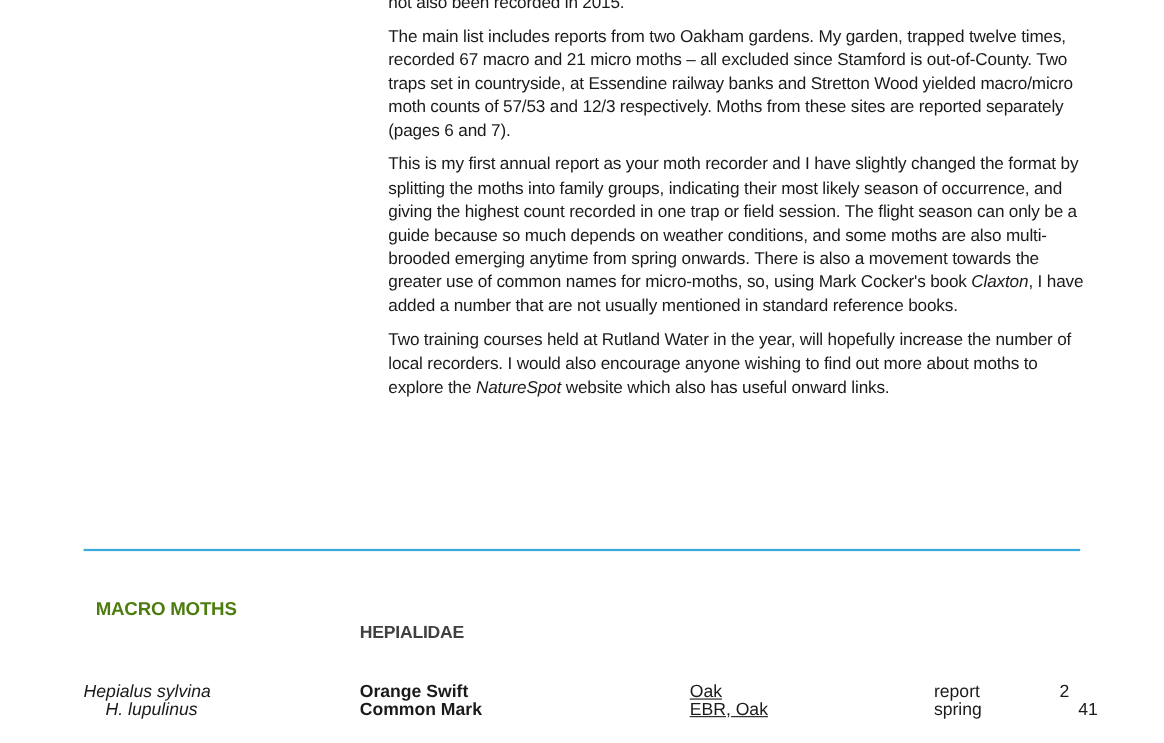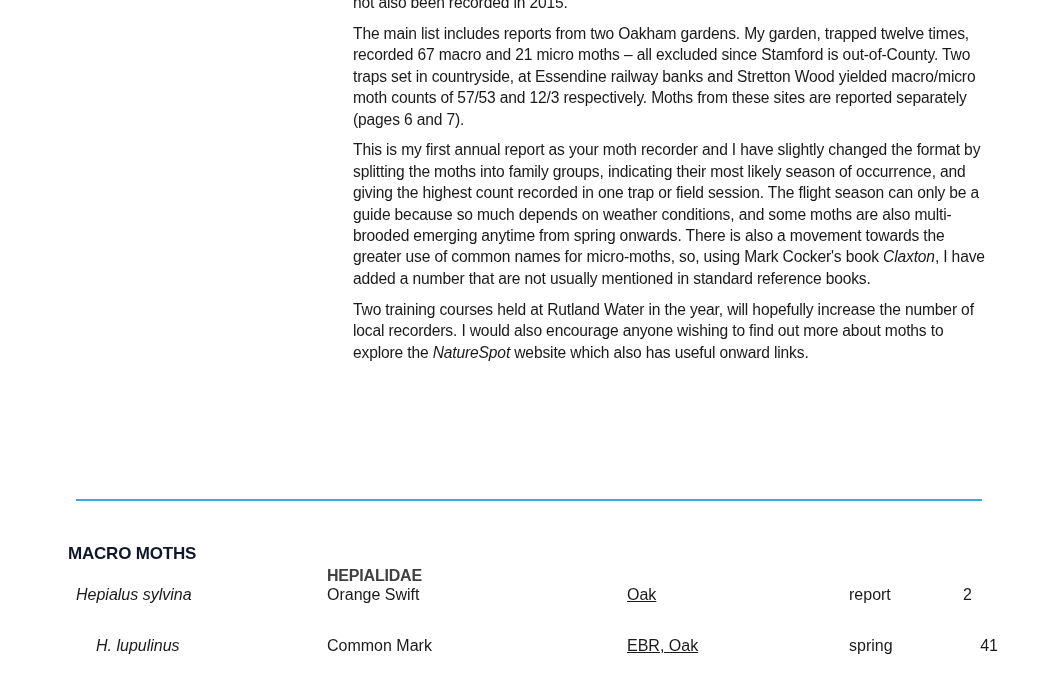--- a/index.html
+++ b/index.html
@@ -11,35 +11,35 @@
       position: absolute; left: 353px; top: -8px; width: 640px;
       font-size: 15.6px; line-height: 21.4px; letter-spacing: -0.15px;
     }
     .intro p { margin: 0 0 9.5px 0; }
     .intro em { font-style: italic; }
     .rule {
       position: absolute; left: 76px; top: 499px; width: 906px; height: 2px;
       background: #3aa9dc;
     }
     .section-title {
-      position: absolute; left: 68px; top: 544px;
-      font-size: 17px; font-weight: bold; color: #0f172a; letter-spacing: -0.2px;
+      position: absolute; left: 87px; top: 544px;
+      font-size: 17px; font-weight: bold; color: #4d7c0f; letter-spacing: -0.2px;
     }
     .family {
       position: absolute; left: 327px; top: 567px;
       font-size: 16px; font-weight: bold; color: #404040; letter-spacing: -0.2px;
     }
     .row {
       position: absolute; left: 0; width: 1058px; height: 22px;
       font-size: 16px; line-height: 22px;
     }
     .row span { position: absolute; white-space: nowrap; }
     .c-sci { left: 76px; font-style: italic; }
     .c-sci.indent { left: 96px; }
-    .c-common { left: 327px; }
+    .c-common { left: 327px; font-weight: bold; }
     .c-loc { left: 627px; text-decoration: underline; }
     .c-season { left: 849px; }
     .c-count { right: 86px; text-align: right; }
     .family-next {
       position: absolute; left: 327px; top: 668px; width: 110px; height: 6px;
       overflow: hidden; color: #bfe3f3; font-size: 16px; font-weight: bold;
     }
   </style>
 </head>
 <body>
@@ -50,21 +50,21 @@
   <p><span>This is my first annual report as your moth recorder and I have slightly changed the format by splitting the moths into family groups, indicating their most likely season of occurrence, and giving the highest count recorded in one trap or field session. The flight season can only be a guide because so much depends on weather conditions, and some moths are also multi-brooded emerging anytime from spring onwards. There is also a movement towards the greater use of common names for micro-moths, so, using Mark Cocker's book </span><em>Claxton</em><span>, I have added a number that are not usually mentioned in standard reference books.</span></p>
   <p><span>Two training courses held at Rutland Water in the year, will hopefully increase the number of local recorders. I would also encourage anyone wishing to find out more about moths to explore the </span><em>NatureSpot</em><span> website which also has useful onward links.</span></p>
 </div>
 
 <div class="rule"></div>
 
 <div class="section-title">MACRO MOTHS</div>
 
 <div class="family">HEPIALIDAE</div>
 
-<div class="row" style="top:584px;">
+<div class="row" style="top:619px;">
   <span class="c-sci">Hepialus sylvina</span>
   <span class="c-common">Orange Swift</span>
   <span class="c-loc">Oak</span>
   <span class="c-season">report</span>
   <span class="c-count">2</span>
 </div>
 
 <div class="row" style="top:635px;padding-left:26px;">
   <span class="c-sci indent">H. lupulinus</span>
   <span class="c-common">Common Mark</span>

